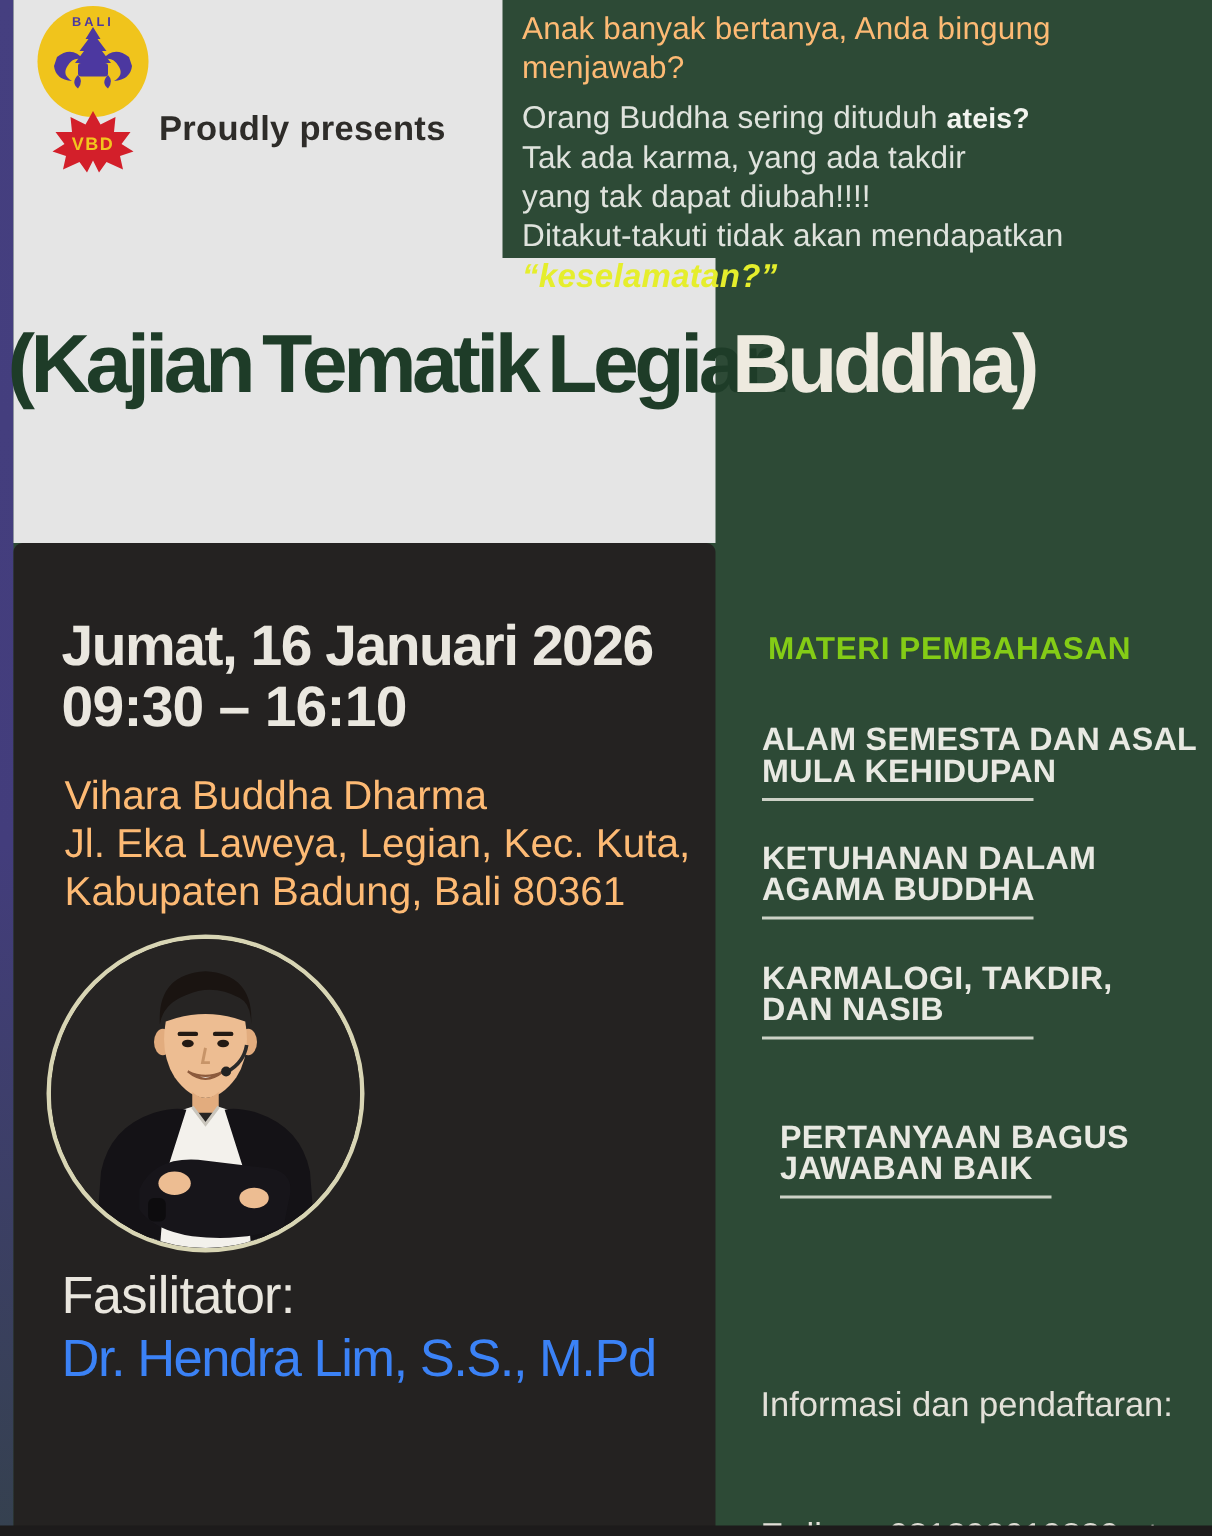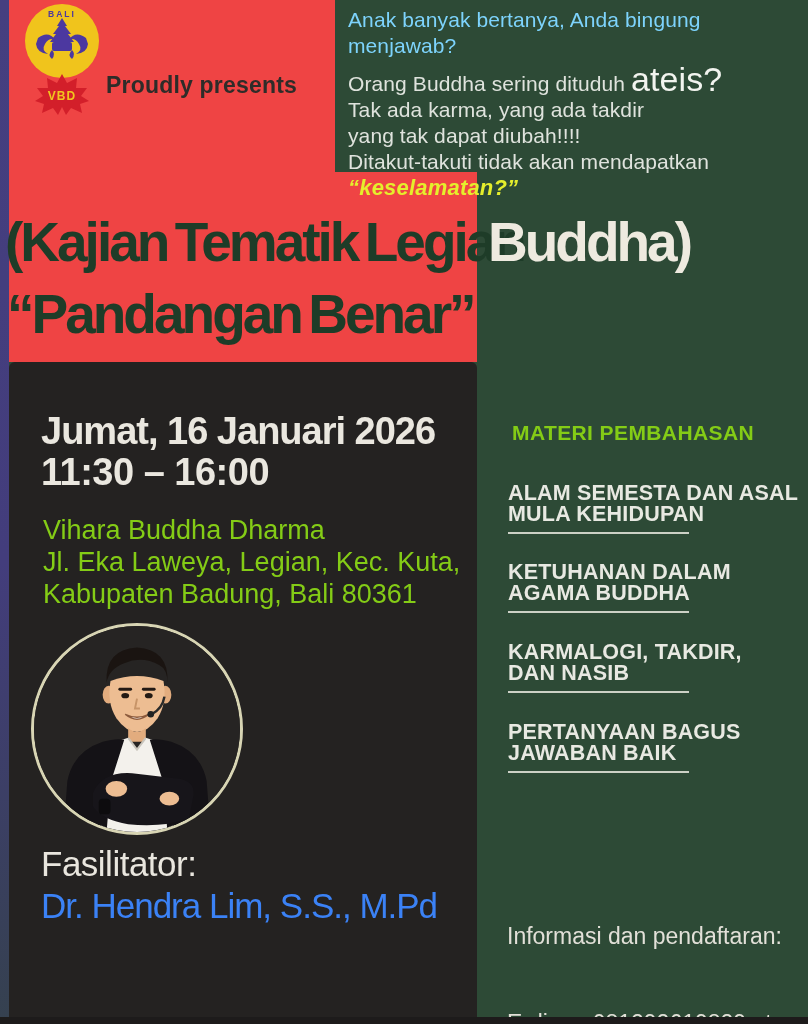--- a/index.html
+++ b/index.html
@@ -7,62 +7,62 @@
     position:relative;width:808px;height:1024px;overflow:hidden;
     background:#2d4a36;
     font-family:"Liberation Sans", sans-serif;
     -webkit-font-smoothing:antialiased;
   }
   
   .left-stripe{position:absolute;left:0;top:0;width:9px;height:1024px;
     background:linear-gradient(#453f80 0%,#433d7c 55%,#35414f 100%);}
   
   .cream-panel{position:absolute;left:9px;top:0;width:468px;height:362px;
-    background:#ef4444;overflow:visible;}
+    background:#e5e5e5;overflow:visible;}
   
   .logo{position:absolute;left:15px;top:2px;width:78px;height:116px;}
   .presents{position:absolute;left:97px;top:72px;font-size:23px;font-weight:700;
     color:#2e2c29;letter-spacing:.2px;}
   
   .title-line{position:absolute;white-space:nowrap;color:#1e3c28;font-weight:800;
     letter-spacing:-3px;word-spacing:-5px;line-height:1;}
   .title-l1{left:4px;top:140px;font-size:66px;letter-spacing:-2px;}
   .title-l2{left:-4px;top:215px;font-size:55px;}
   .title-l3{left:-2px;top:287px;font-size:55px;}
   .title-l2-right{position:absolute;left:488px;top:215px;font-size:55px;font-weight:800;
     letter-spacing:-3px;color:#eeeadf;white-space:nowrap;line-height:1;z-index:6;}
   
   .teaser-box{position:absolute;left:335px;top:0;width:473px;height:172px;
     background:#2d4a36;z-index:5;color:#dfe3dd;padding:7px 8px 0 13px;box-sizing:border-box;}
   .teaser-line{font-size:21px;line-height:26px;letter-spacing:.1px;}
-  .teaser-p1{margin-bottom:7px;color:#7dd3fc;}
-  .teaser-bold{font-size:34px;font-weight:400;color:#f2f4ef;}
+  .teaser-p1{margin-bottom:7px;color:#fdba74;}
+  .teaser-bold{font-size:19px;font-weight:700;color:#f2f4ef;}
   .teaser-yellow{font-size:22px;font-weight:800;font-style:italic;color:#e5ee2c;letter-spacing:.2px;}
   
   .dark-panel{position:absolute;left:9px;top:362px;width:468px;height:662px;
     background:#242221;border-radius:6px 6px 0 0;}
   .ev-date{position:absolute;left:32px;top:50px;font-size:38px;font-weight:600;
     letter-spacing:-1px;color:#eae7df;line-height:1;white-space:nowrap;}
   .ev-time{position:absolute;left:32px;top:91px;font-size:38px;font-weight:600;
     letter-spacing:-.5px;color:#eae7df;line-height:1;}
   .ev-venue{position:absolute;left:34px;top:152px;font-size:27px;font-weight:500;
-    color:#84cc16;line-height:32px;}
+    color:#fdba74;line-height:32px;}
   .photo-wrap{position:absolute;left:22px;top:261px;width:212px;height:212px;
     border-radius:50%;border:3px solid #d8d5b4;box-sizing:border-box;overflow:hidden;background:#262423;}
   .fas-label{position:absolute;left:32px;top:484px;font-size:35px;font-weight:500;
     color:#e9e6de;letter-spacing:-.5px;line-height:1;}
   .fas-name{position:absolute;left:32px;top:526px;font-size:35px;font-weight:500;
     color:#3b82f6;letter-spacing:-1px;line-height:1;white-space:nowrap;}
   
   .materi-heading{position:absolute;left:512px;top:421px;font-size:21px;font-weight:800;
     color:#84cc16;letter-spacing:.4px;}
   .materi-item{position:absolute;left:508px;color:#e8e9e2;}
   .materi-item .mi-line{font-size:21.5px;font-weight:800;line-height:21px;letter-spacing:.2px;}
   .materi-underline{width:181px;height:2px;background:#ccd1c6;margin-top:7px;}
-  .mi-1{top:483px;} .mi-2{top:562px;} .mi-3{top:642px;} .mi-4{top:722px;}
+  .mi-1{top:483px;} .mi-2{top:562px;} .mi-3{top:642px;} .mi-4{top:748px;margin-left:12px;}
   .contact{position:absolute;left:507px;top:864px;color:#e2e0d8;font-size:23px;
     font-weight:500;line-height:29px;white-space:pre-wrap;}
   
   .bottom-bar{position:absolute;left:0;bottom:0;width:808px;height:7px;background:#1d1b1b;z-index:8;}
 </style>
 </head>
 <body>
 
 <div class="poster">
 
@@ -83,37 +83,36 @@
           <path d="M48,48 q4,4 0,9 q-5,-4 0,-9 Z"></path>
         </g>
 
         <polygon fill="#d31f2a" points="38,72 43,81 53,76 52,86 63,86 57,94 65,99 56,102 58,111 47,106 42,113 38,105 34,113 29,106 18,111 20,102 11,99 19,94 13,86 24,86 23,76 33,81"></polygon>
         <text x="38" y="98" text-anchor="middle" font-size="12" font-weight="bold" fill="#f2c51e" letter-spacing="1">VBD</text>
       </svg>
     </div>
     <div class="presents">Proudly presents</div>
 
     <div class="title-line title-l2">(Kajian Tematik Legian</div>
-    <div class="title-line title-l3">“Pandangan Benar”</div>
   </div>
 
   <div class="title-l2-right">Buddha)</div>
 
   <div class="teaser-box">
     <div class="teaser-line teaser-p1">Anak banyak bertanya, Anda bingung menjawab?</div>
     <div class="teaser-line"><span>Orang Buddha sering dituduh </span><span class="teaser-bold">ateis?</span></div>
     <div class="teaser-line">Tak ada karma, yang ada takdir</div>
     <div class="teaser-line">yang tak dapat diubah!!!!</div>
     <div class="teaser-line">Ditakut-takuti tidak akan mendapatkan</div>
     <div class="teaser-line teaser-yellow">“keselamatan?”</div>
   </div>
 
   <div class="dark-panel">
     <div class="ev-date">Jumat, 16 Januari 2026</div>
-    <div class="ev-time">11:30 – 16:00</div>
+    <div class="ev-time">09:30 – 16:10</div>
     <div class="ev-venue">
       <div>Vihara Buddha Dharma</div>
       <div>Jl. Eka Laweya, Legian, Kec. Kuta,</div>
       <div>Kabupaten Badung, Bali 80361</div>
     </div>
 
     <div class="photo-wrap">
       <svg viewBox="0 0 210 210" width="206" height="206">
         <rect x="0" y="0" width="210" height="210" fill="#262423"></rect>
 

